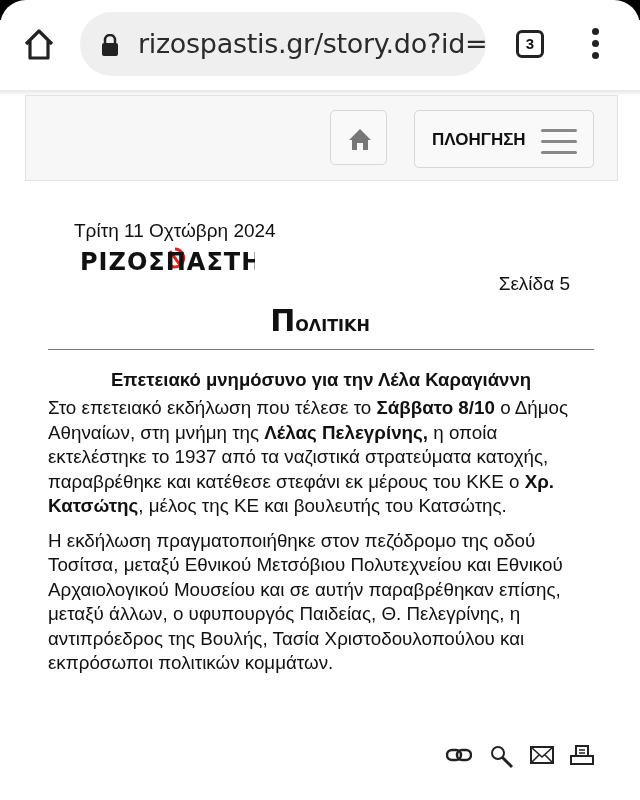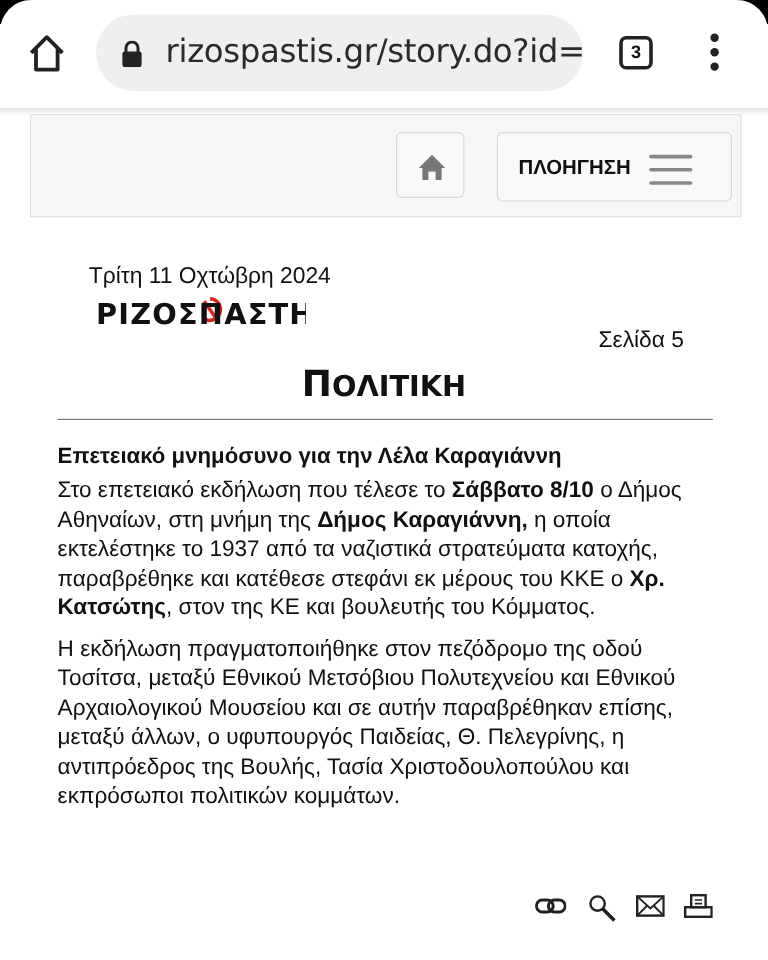--- a/index.html
+++ b/index.html
@@ -19,34 +19,34 @@
           line-height:22px; }
   .menu-dots { position:absolute; left:590px; top:28px; width:10px; height:34px; }
   .menu-dots i { display:block; width:7px; height:7px; background:#222; border-radius:50%; margin:0 auto 5px; }
   .shadow { position:absolute; top:90px; left:0; width:640px; height:6px;
             background:linear-gradient(#e6e6e6,#fff); }
   .navpanel { position:absolute; left:25px; top:95px; width:593px; height:86px; background:#f7f7f7;
               border:1px solid #e2e2e2; box-sizing:border-box; }
   .homebtn { position:absolute; left:304px; top:14px; width:57px; height:55px; border:1px solid #d8d8d8;
              border-radius:5px; background:#f9f9f9; box-sizing:border-box; }
   .homebtn svg { position:absolute; left:17px; top:17px; }
-  .navbtn { position:absolute; left:388px; top:14px; width:196px; height:58px; border:1px solid #d8d8d8;
+  .navbtn { position:absolute; left:388px; top:14px; width:180px; height:58px; border:1px solid #d8d8d8;
             border-radius:5px; background:#f9f9f9; box-sizing:border-box; }
   .navbtn .lbl { position:absolute; left:17px; top:19px; font-size:17px; font-weight:bold; color:#111; }
   .hamb { position:absolute; left:126px; top:18px; width:36px; }
   .hamb i { display:block; height:3px; background:#888; border-radius:2px; margin-bottom:8px; }
   .date { position:absolute; left:74px; top:220px; font-size:19px; color:#111; }
   .logo { position:absolute; left:80px; top:245px; width:175px; height:30px; }
   .page { position:absolute; right:70px; top:273px; font-size:19px; color:#111; }
   .section { position:absolute; left:0; width:640px; top:303px; text-align:center; font-weight:bold;
              font-family:"DejaVu Sans", sans-serif; color:#111; }
   .section .big { font-size:30px; }
-  .section .small { font-size:24px; }
+  .section .small { font-size:16px; }
   .rule { position:absolute; left:48px; top:349px; width:546px; height:1px; background:#777; }
-  .headline { position:absolute; left:48px; width:546px; top:369px; font-weight:bold;
+  .headline { position:absolute; left:48px; width:546px; top:369px; text-align:center; font-weight:bold;
               font-size:18.5px; color:#111; }
   .body { position:absolute; left:48px; top:396px; width:552px; font-size:18.8px; line-height:24.5px; color:#111; }
   .body p { margin:0 0 10px 0; }
   .body b { font-weight:bold; }
   .tools { position:absolute; left:446px; top:745px; height:26px; width:150px; }
   .tools span { position:absolute; top:0; }
 </style>
 </head>
 <body>
 
@@ -100,21 +100,21 @@
   </svg>
 </div>
 <div class="page">Σελίδα 5</div>
 <div class="section">
   <span class="big">Π</span><span class="small">ΟΛΙΤΙΚΗ</span>
 </div>
 <div class="rule"></div>
 
 <div class="headline">Επετειακό μνημόσυνο για την Λέλα Καραγιάννη</div>
 <div class="body">
-  <p><span>Στο επετειακό εκδήλωση που τέλεσε το </span><b>Σάββατο 8/10</b><span> ο Δήμος Αθηναίων, στη μνήμη της </span><b>Δήμος Καραγιάννη,</b><span> η οποία εκτελέστηκε το 1937 από τα ναζιστικά στρατεύματα κατοχής, παραβρέθηκε και κατέθεσε στεφάνι εκ μέρους του ΚΚΕ ο </span><b>Χρ. Κατσώτης</b><span>, στον της ΚΕ και βουλευτής του Κόμματος.</span></p>
+  <p><span>Στο επετειακό εκδήλωση που τέλεσε το </span><b>Σάββατο 8/10</b><span> ο Δήμος Αθηναίων, στη μνήμη της </span><b>Λέλας Πελεγρίνης,</b><span> η οποία εκτελέστηκε το 1937 από τα ναζιστικά στρατεύματα κατοχής, παραβρέθηκε και κατέθεσε στεφάνι εκ μέρους του ΚΚΕ ο </span><b>Χρ. Κατσώτης</b><span>, μέλος της ΚΕ και βουλευτής του Κατσώτης.</span></p>
   <p>Η εκδήλωση πραγματοποιήθηκε στον πεζόδρομο της οδού Τοσίτσα, μεταξύ Εθνικού Μετσόβιου Πολυτεχνείου και Εθνικού Αρχαιολογικού Μουσείου και σε αυτήν παραβρέθηκαν επίσης, μεταξύ άλλων, ο υφυπουργός Παιδείας, Θ. Πελεγρίνης, η αντιπρόεδρος της Βουλής, Τασία Χριστοδουλοπούλου και εκπρόσωποι πολιτικών κομμάτων.</p>
 </div>
 
 <div class="tools">
   <span style="left:0">
     <svg width="26" height="20" viewBox="0 0 26 20">
         <rect x="1" y="5" width="14" height="10" rx="5" fill="none" stroke="#222" stroke-width="2.5"></rect>
         <rect x="11" y="5" width="14" height="10" rx="5" fill="none" stroke="#222" stroke-width="2.5"></rect>
       </svg>
   </span>

